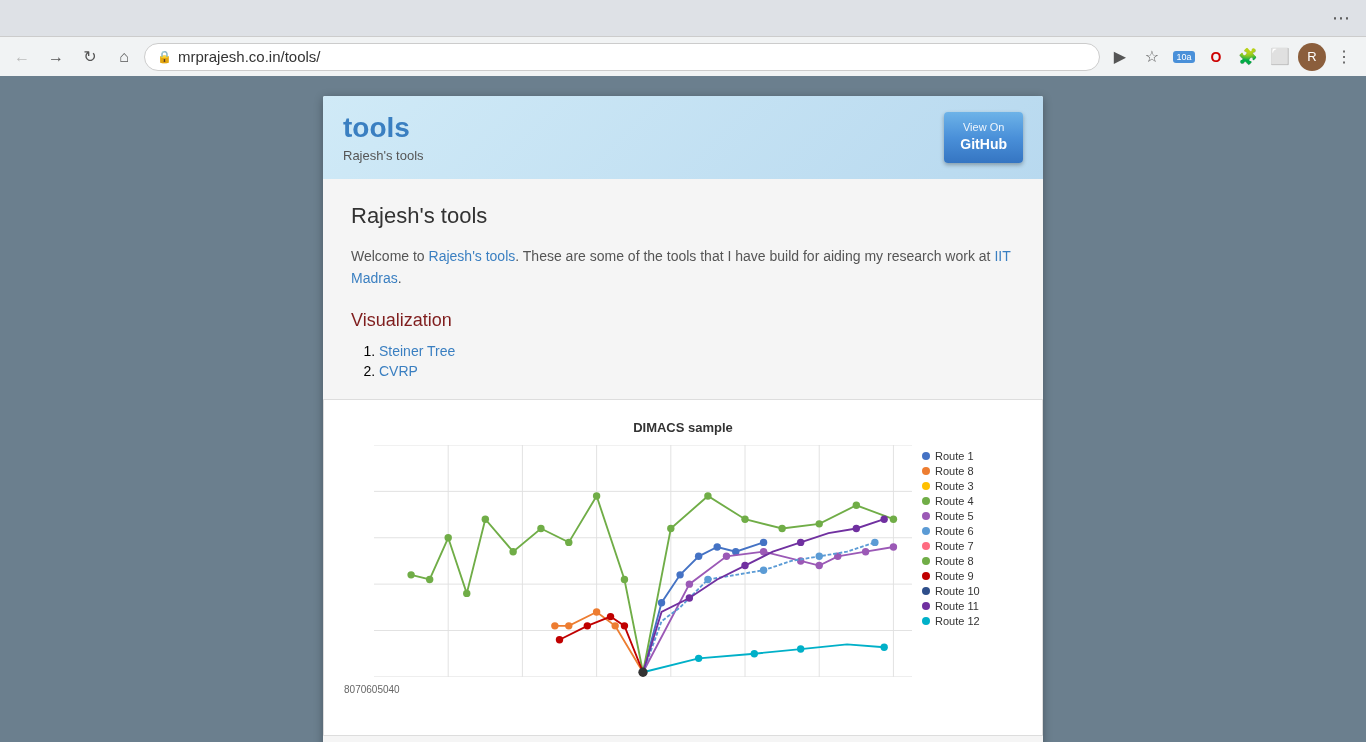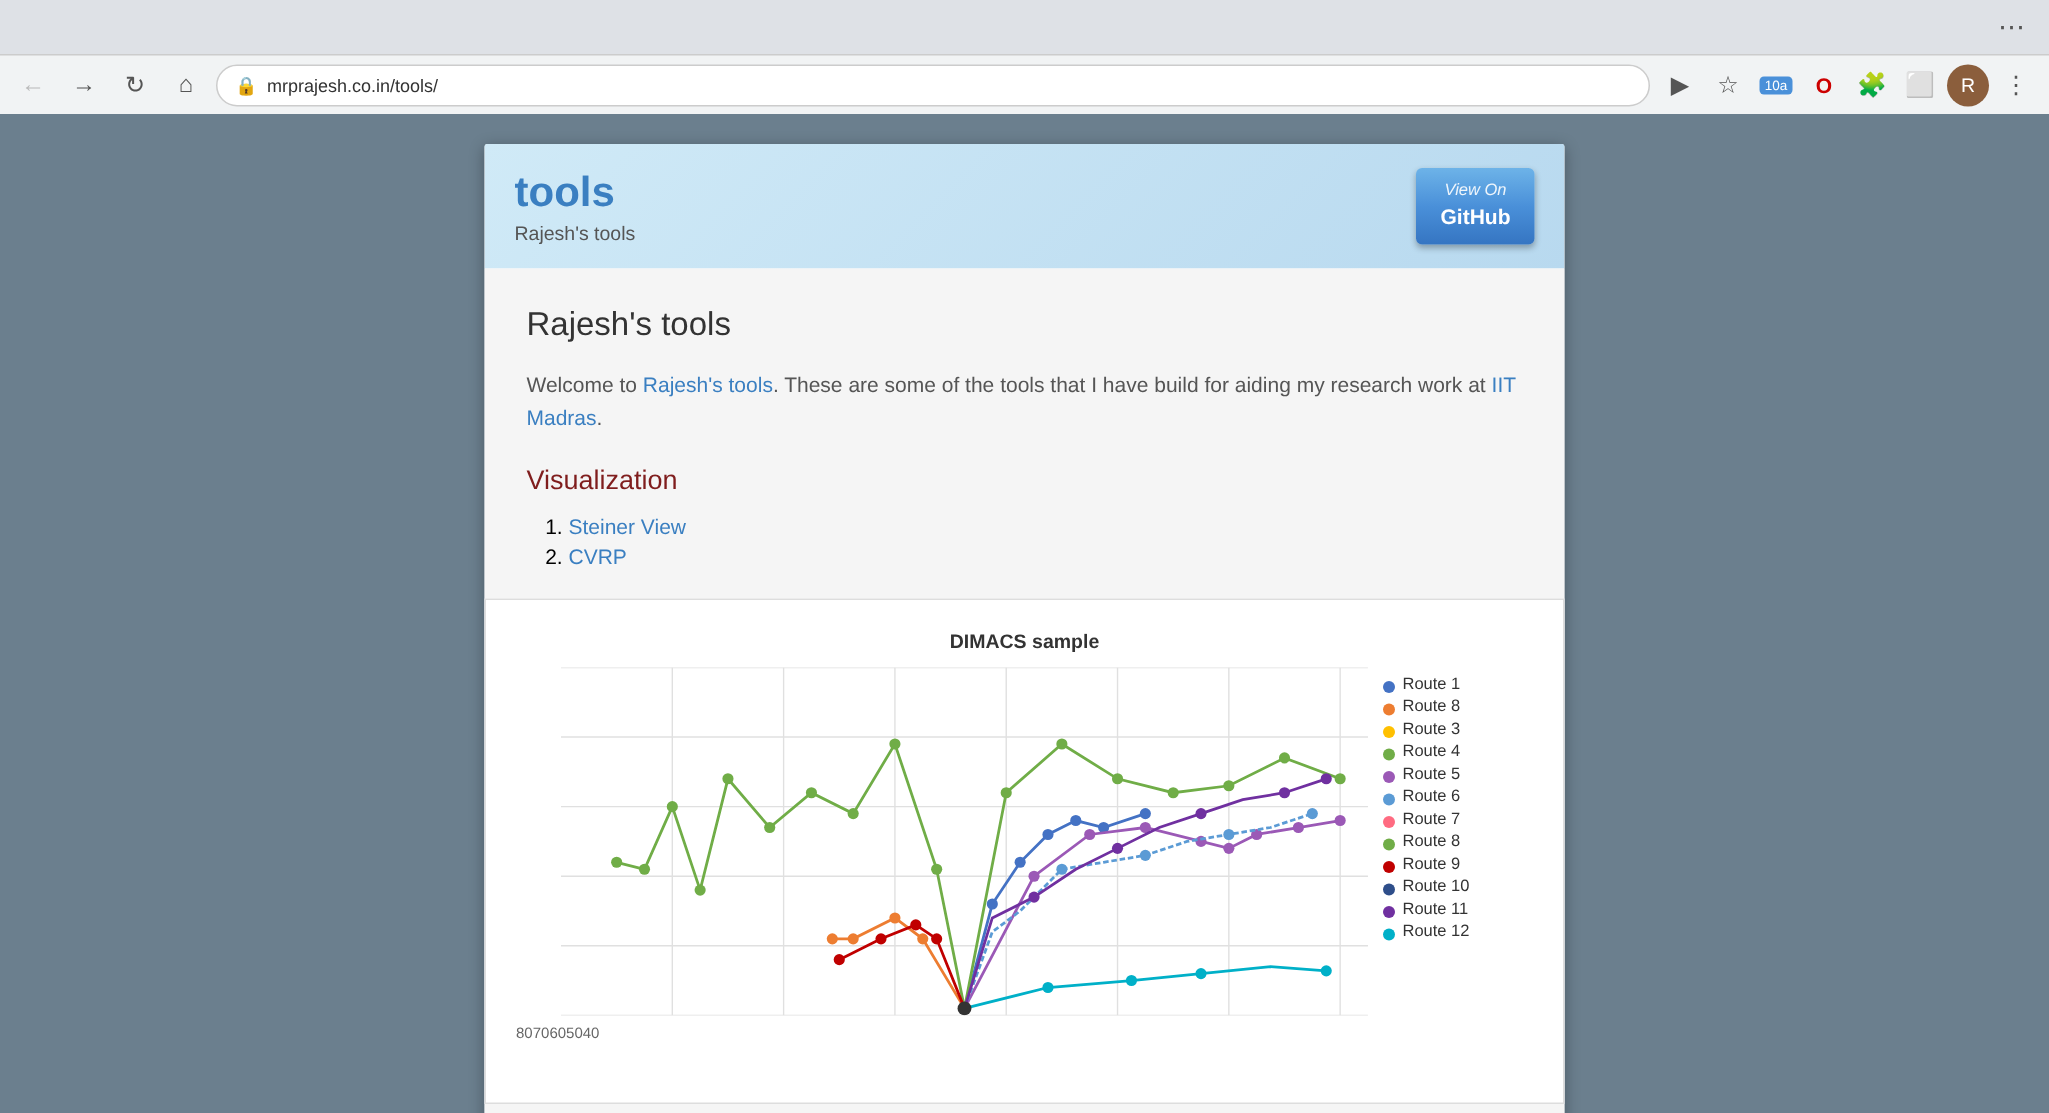--- a/index.html
+++ b/index.html
@@ -109,21 +109,21 @@
       gap: 6px;
     }
     .address-bar .lock-icon {
       color: #555;
       font-size: 12px;
     }
     .address-bar input {
       border: none;
       outline: none;
       flex: 1;
-      font-size: 12px;
+      font-size: 15px;
       color: #333;
       background: transparent;
     }
     .nav-right-icons {
       display: flex;
       align-items: center;
       gap: 4px;
     }
     .nav-right-icon {
       width: 28px;
@@ -185,21 +185,21 @@
       color: white;
       border: none;
       border-radius: 4px;
       padding: 8px 16px;
       font-size: 12px;
       cursor: pointer;
       text-align: center;
       line-height: 1.4;
       box-shadow: 0 2px 4px rgba(0,0,0,0.3);
     }
-    .github-btn .view-on { font-size: 11px; opacity: 0.9; font-style: italic; }
+    .github-btn .view-on { font-size: 11px; opacity: 0.9; }
     .github-btn .github { font-size: 14px; font-weight: bold; }
 
     .card-body {
       background: #f5f5f5;
       padding: 24px 28px;
     }
     .page-heading {
       font-size: 22px;
       color: #333;
       margin-bottom: 16px;
@@ -261,21 +261,21 @@
     }
     .chart-legend {
       width: 100px;
       display: flex;
       flex-direction: column;
       gap: 3px;
       padding-top: 5px;
     }
     .legend-item {
       display: flex;
-      align-items: flex-end;
+      align-items: center;
       gap: 5px;
       font-size: 11px;
       color: #333;
     }
     .legend-dot {
       width: 8px;
       height: 8px;
       border-radius: 50%;
       flex-shrink: 0;
     }
@@ -354,21 +354,21 @@
       <h1 class="page-heading">Rajesh's tools</h1>
 
       <p class="intro-text">
         Welcome to <a href="#">Rajesh's tools</a>. These are some of the tools that I have build for aiding my research work at <a href="#">IIT Madras</a>.
       </p>
 
       <h2 class="section-heading">Visualization</h2>
 
       <ol class="tool-list">
         <li>
-          <a href="#">Steiner View</a>
+          <a href="#">Steiner Tree</a>
         </li>
         <li>
           <a href="#">CVRP</a>
         </li>
       </ol>
 
       <div class="chart-container">
         <div class="chart-title">DIMACS sample</div>
         <div class="chart-area">
           <div class="chart-plot">

